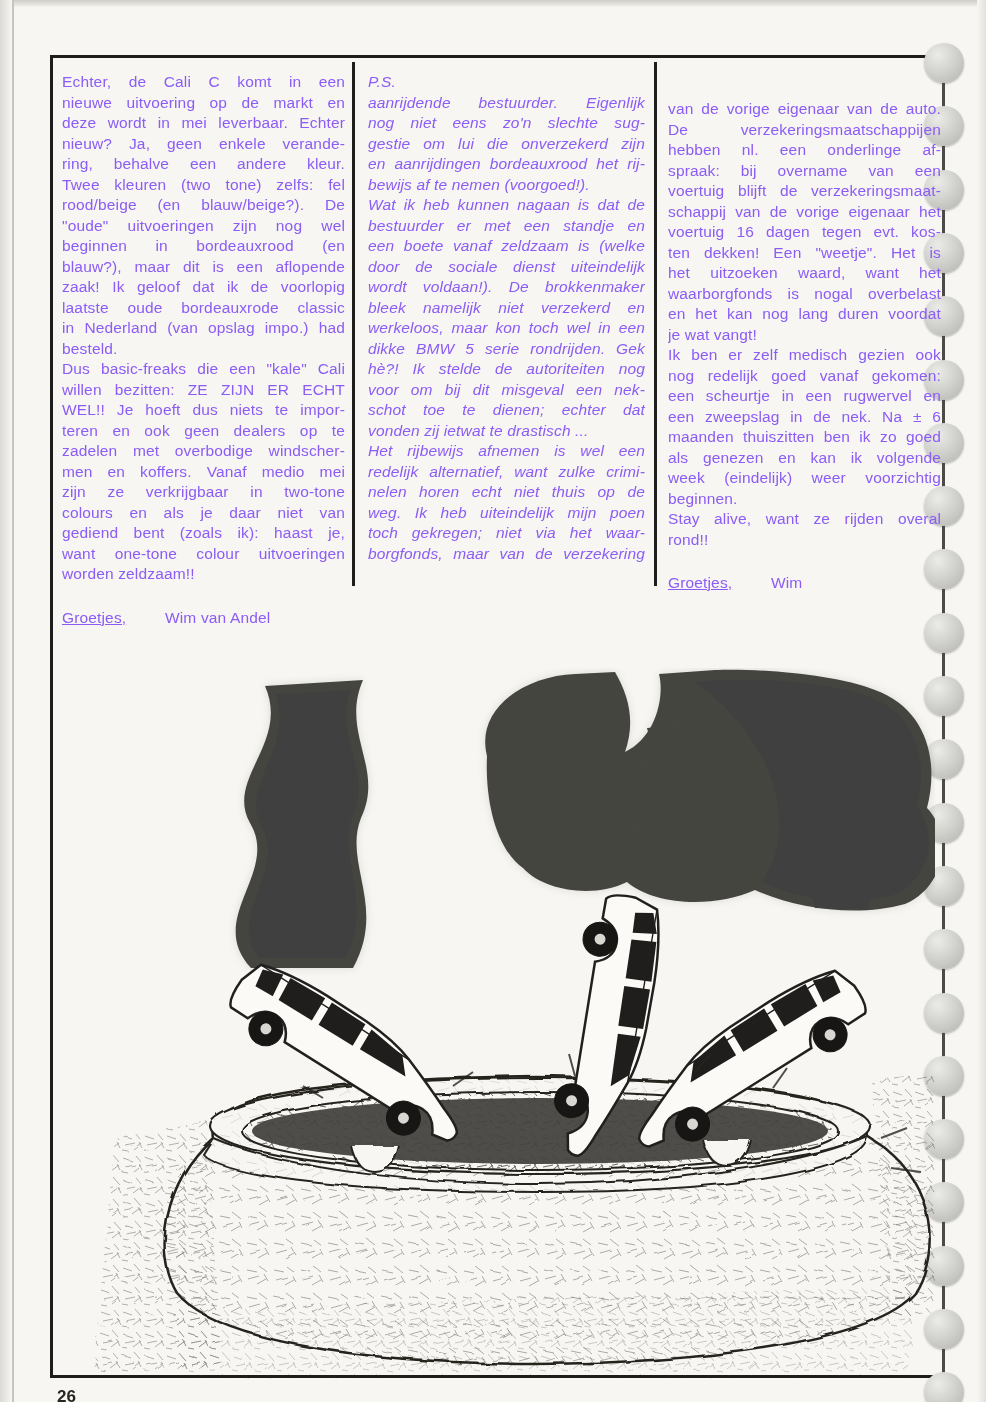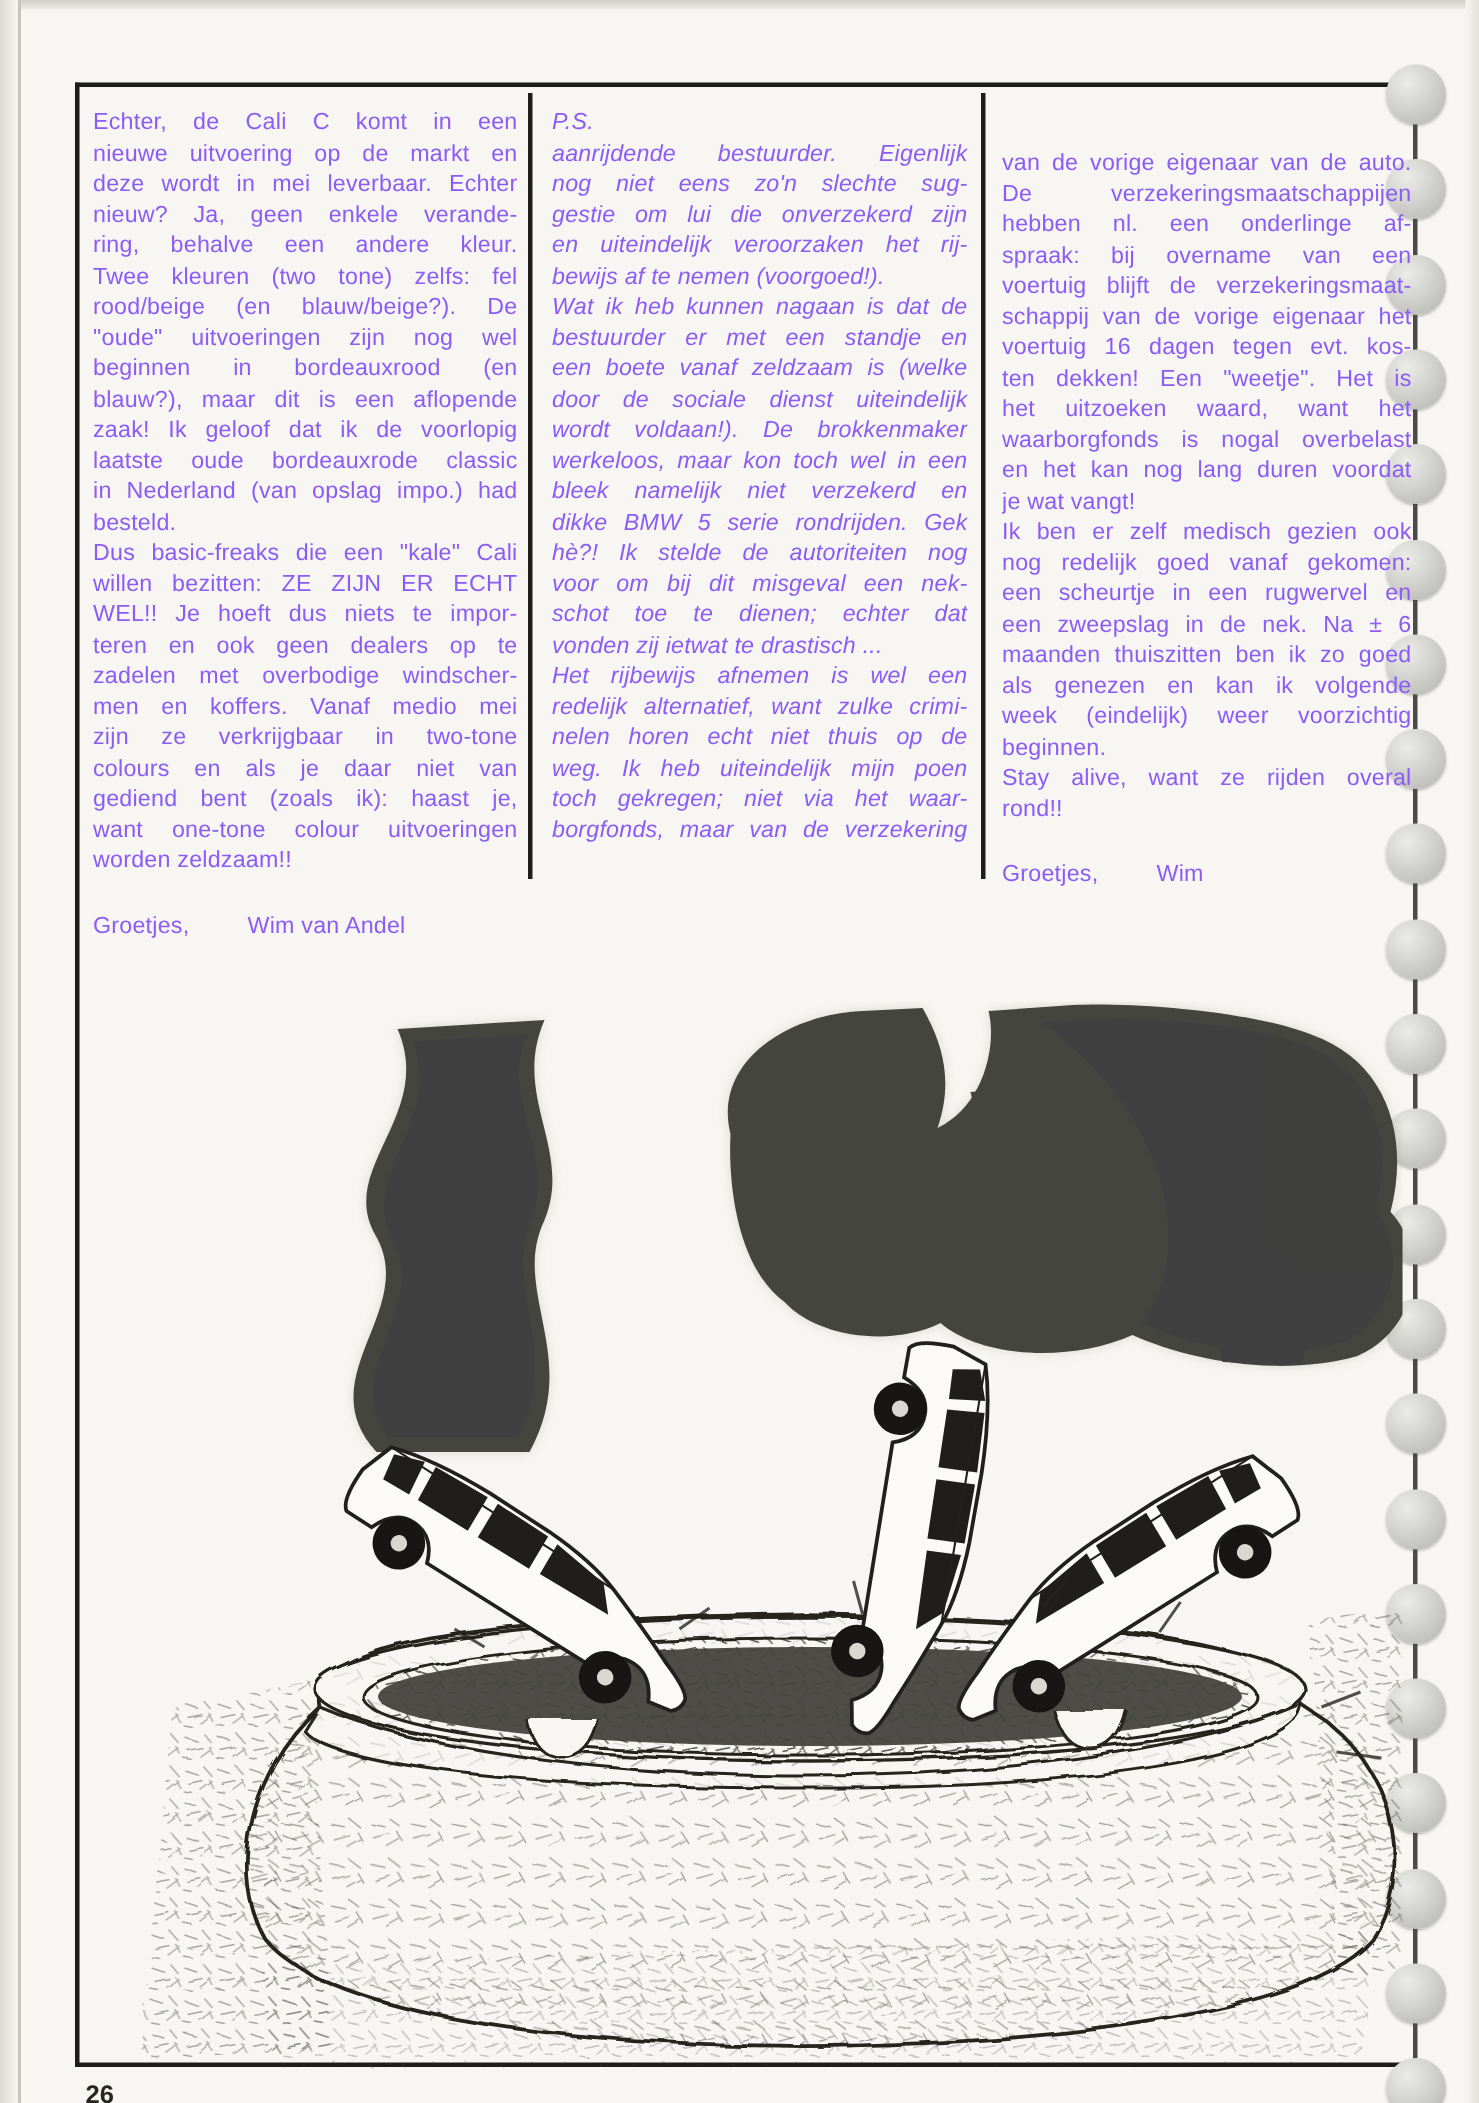--- a/index.html
+++ b/index.html
@@ -25,21 +25,21 @@
     box-shadow:0 1px 2px rgba(70,70,66,.35);}
   
   .col{position:absolute;color:#8b5cf6;font-size:15.5px;line-height:20.5px;
     letter-spacing:.15px;}
   #col1{left:62px;top:72px;width:283px;}
   #col2{left:368px;top:72px;width:277px;font-style:italic;}
   #col3{left:668px;top:99px;width:273px;}
   .ln{height:20.5px;overflow:hidden;text-align:justify;text-align-last:justify;}
   .ln.last{text-align-last:left;}
   .sig{display:flex;margin-top:23px;white-space:nowrap;}
-  .sig-left{width:103px;flex:0 0 103px;}
+  .sig-left{width:103px;flex:0 0 103px;text-decoration:underline;}
   .vsep{position:absolute;top:62px;width:2.5px;height:524px;background:#1e1e1c;}
   #sep1{left:352px;}
   #sep2{left:654px;}
   .pagenum{position:absolute;left:57px;top:1387px;font-weight:bold;font-size:17px;color:#26261f;}
   .illu{position:absolute;left:55px;top:668px;width:880px;height:712px;}
 </style>
 </head>
 <body>
 
 <div class="edge-top"></div>
@@ -105,29 +105,29 @@
     <div class="sig">
       <span class="sig-left">Groetjes,</span>
       <span>Wim van Andel</span>
     </div>
   </div>
 <div class="col" id="col2">
     <div class="ln last">P.S.</div>
     <div class="ln">aanrijdende bestuurder. Eigenlijk</div>
     <div class="ln">nog niet eens zo'n slechte sug-</div>
     <div class="ln">gestie om lui die onverzekerd zijn</div>
-    <div class="ln">en uiteindelijk veroorzaken het rij-</div>
+    <div class="ln">en aanrijdingen bordeauxrood het rij-</div>
     <div class="ln last">bewijs af te nemen (voorgoed!).</div>
     <div class="ln">Wat ik heb kunnen nagaan is dat de</div>
     <div class="ln">bestuurder er met een standje en</div>
     <div class="ln">een boete vanaf zeldzaam is (welke</div>
     <div class="ln">door de sociale dienst uiteindelijk</div>
     <div class="ln">wordt voldaan!). De brokkenmaker</div>
+    <div class="ln">bleek namelijk niet verzekerd en</div>
     <div class="ln">werkeloos, maar kon toch wel in een</div>
-    <div class="ln">bleek namelijk niet verzekerd en</div>
     <div class="ln">dikke BMW 5 serie rondrijden. Gek</div>
     <div class="ln">hè?! Ik stelde de autoriteiten nog</div>
     <div class="ln">voor om bij dit misgeval een nek-</div>
     <div class="ln">schot toe te dienen; echter dat</div>
     <div class="ln last">vonden zij ietwat te drastisch ...</div>
     <div class="ln">Het rijbewijs afnemen is wel een</div>
     <div class="ln">redelijk alternatief, want zulke crimi-</div>
     <div class="ln">nelen horen echt niet thuis op de</div>
     <div class="ln">weg.  Ik heb uiteindelijk mijn poen</div>
     <div class="ln">toch gekregen; niet via het waar-</div>

